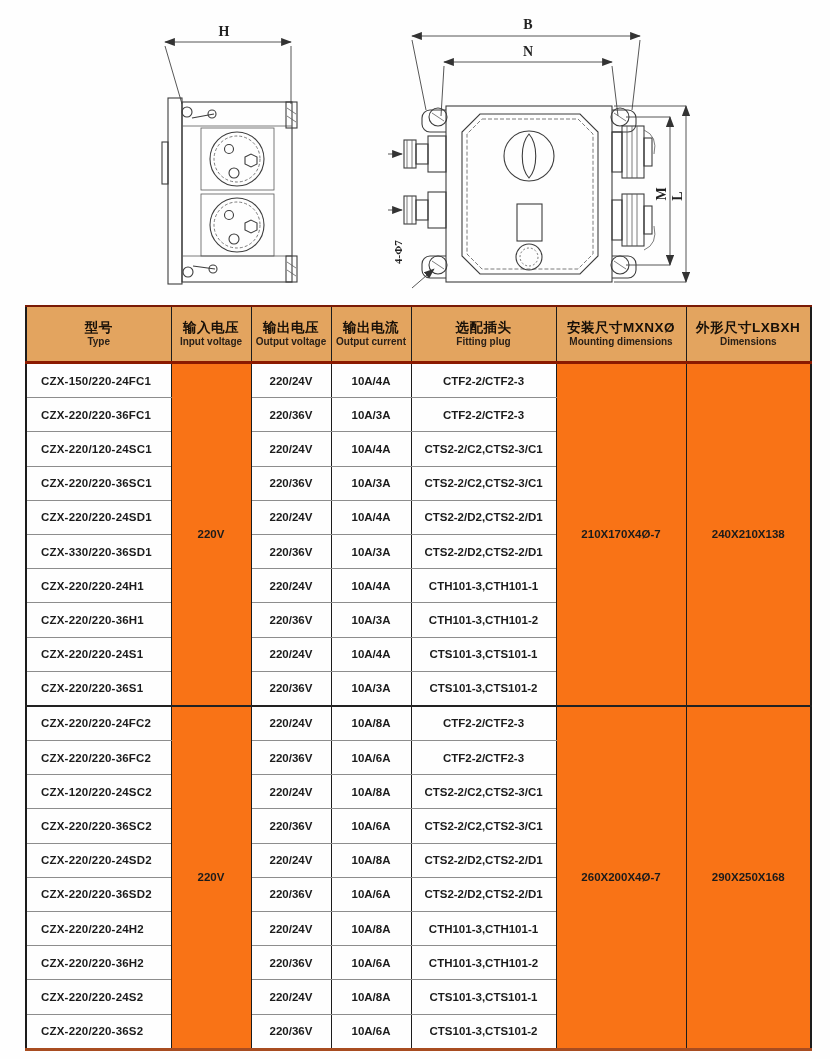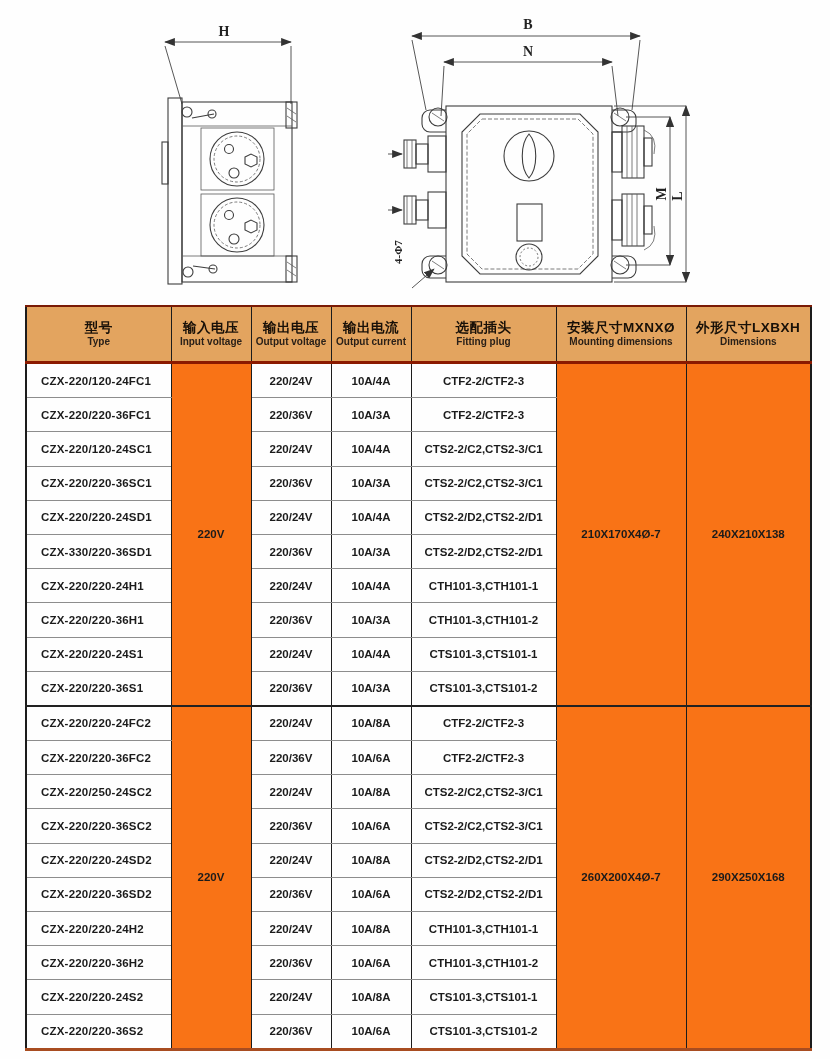--- a/index.html
+++ b/index.html
@@ -204,21 +204,21 @@
           <div class="en">Mounting dimensions</div>
         </th>
         <th>
           <div class="zh">外形尺寸LXBXH</div>
           <div class="en">Dimensions</div>
         </th>
       </tr>
     </thead>
     <tbody>
         <tr>
-          <td class="cell-type">CZX-220/120-24FC1</td>
+          <td class="cell-type">CZX-150/220-24FC1</td>
           <td class="cell-input-voltage merged" rowspan="10">220V</td>
           <td class="cell-output-voltage">220/24V</td>
           <td class="cell-output-current">10A/4A</td>
           <td class="cell-fitting-plug">CTF2-2/CTF2-3</td>
           <td class="cell-mounting merged" rowspan="10">210X170X4Ø-7</td>
           <td class="cell-dimensions merged" rowspan="10">240X210X138</td>
         </tr>
         <tr>
           <td class="cell-type">CZX-220/220-36FC1</td>
           <td class="cell-output-voltage">220/36V</td>
@@ -282,21 +282,21 @@
           <td class="cell-mounting merged" rowspan="10">260X200X4Ø-7</td>
           <td class="cell-dimensions merged" rowspan="10">290X250X168</td>
         </tr>
         <tr>
           <td class="cell-type">CZX-220/220-36FC2</td>
           <td class="cell-output-voltage">220/36V</td>
           <td class="cell-output-current">10A/6A</td>
           <td class="cell-fitting-plug">CTF2-2/CTF2-3</td>
         </tr>
         <tr>
-          <td class="cell-type">CZX-220/250-24SC2</td>
+          <td class="cell-type">CZX-120/220-24SC2</td>
           <td class="cell-output-voltage">220/24V</td>
           <td class="cell-output-current">10A/8A</td>
           <td class="cell-fitting-plug">CTS2-2/C2,CTS2-3/C1</td>
         </tr>
         <tr>
           <td class="cell-type">CZX-220/220-36SC2</td>
           <td class="cell-output-voltage">220/36V</td>
           <td class="cell-output-current">10A/6A</td>
           <td class="cell-fitting-plug">CTS2-2/C2,CTS2-3/C1</td>
         </tr>

